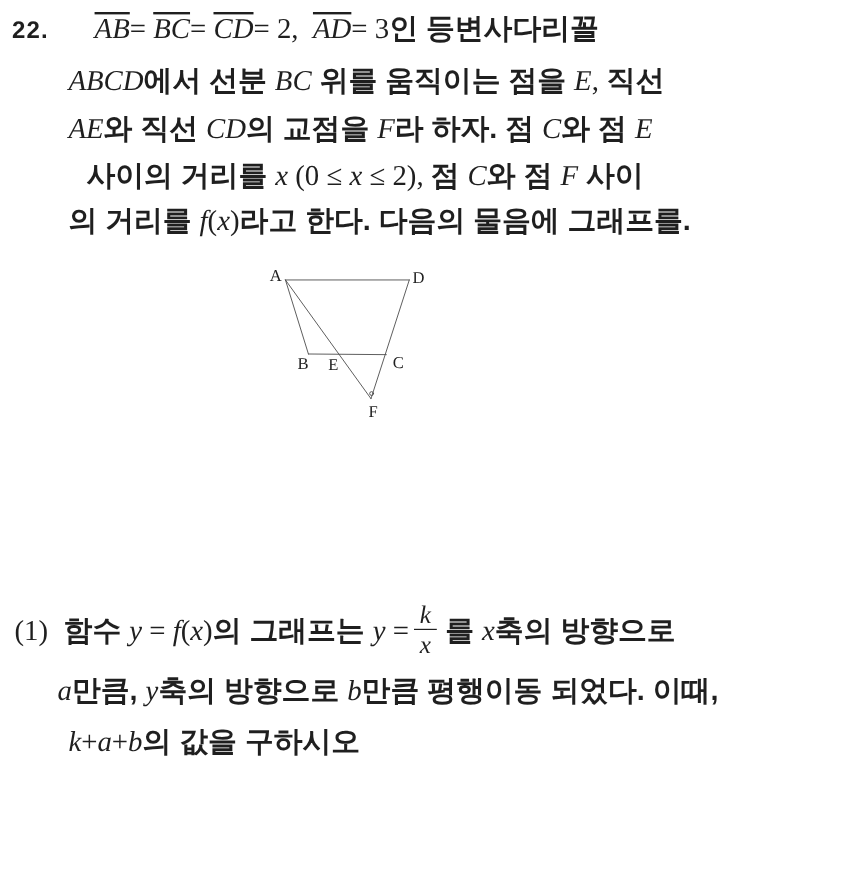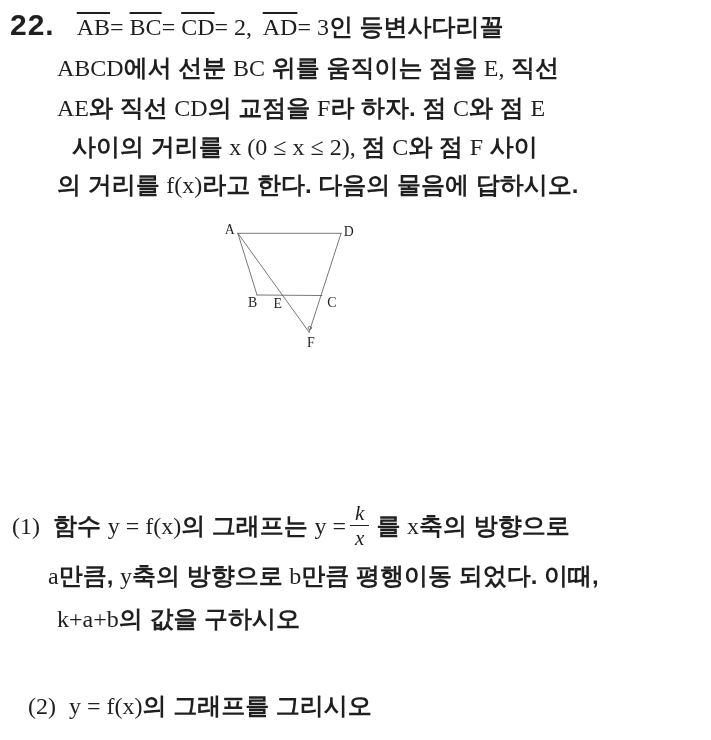--- a/index.html
+++ b/index.html
@@ -11,28 +11,28 @@
   .page{
     position:relative;
     width:711px;height:740px;
     background:var(--paper);
     overflow:hidden;
     font-family:"Liberation Serif","DejaVu Serif",serif;
     color:var(--ink);
   }
   .row{position:absolute;white-space:nowrap;font-size:24px;line-height:32px;}
   .r{white-space:pre;}
-  .mi{font-family:"Liberation Serif","DejaVu Serif",serif;}
+  .mi{font-family:"Liberation Serif","DejaVu Serif",serif;font-style:italic;}
   .mr{font-family:"Liberation Serif","DejaVu Serif",serif;font-style:normal;}
   .ko{font-family:Liberation Sans, sans-serif;font-weight:600;}
   .ol{text-decoration:overline;text-decoration-thickness:1.5px;}
   .num{
     font-family:"Liberation Sans","DejaVu Sans",sans-serif;
-    font-weight:bold;font-size:30px;letter-spacing:1px;
-    margin-right:22px;vertical-align:baseline;
+    font-weight:bold;font-size:20px;letter-spacing:1px;
+    margin-right:38px;vertical-align:baseline;
   }
   .marker{font-family:"Liberation Serif","DejaVu Serif",serif;margin-right:13px;}
   .title-row{top:6px;left:10px;line-height:38px;}
   .l2{top:52px;left:57px;}
   .l3{top:92px;left:57px;}
   .l4{top:131px;left:57px;margin-left:15px;}
   .l5{top:169px;left:57px;}
   .p1l1{top:495px;left:12px;height:62px;line-height:62px;font-size:24px;}
   .p1l2{top:560px;left:48px;}
   .p1l3{top:603px;left:57px;}
@@ -55,21 +55,21 @@
 
 <div class="page">
 
   <div class="row title-row">
     <span class="num">22.</span><span><span class="r mi ol">AB</span><span class="r mr">= </span><span class="r mi ol">BC</span><span class="r mr">= </span><span class="r mi ol">CD</span><span class="r mr">= 2,  </span><span class="r mi ol">AD</span><span class="r mr">= 3</span><span class="r ko">인 등변사다리꼴</span></span>
   </div>
 
   <div class="row l3"><span class="r mi">AE</span><span class="r ko">와 직선 </span><span class="r mi">CD</span><span class="r ko">의 교점을 </span><span class="r mi">F</span><span class="r ko">라 하자. 점 </span><span class="r mi">C</span><span class="r ko">와 점 </span><span class="r mi">E</span></div>
   <div class="row l2"><span class="r mi">ABCD</span><span class="r ko">에서 선분 </span><span class="r mi">BC</span><span class="r ko"> 위를 움직이는 점을 </span><span class="r mi">E</span><span class="r mr">,</span><span class="r ko"> 직선</span></div>
   <div class="row l4"><span class="r ko">사이의 거리를 </span><span class="r mi">x</span><span class="r mr"> (0 ≤ </span><span class="r mi">x</span><span class="r mr"> ≤ 2), </span><span class="r ko">점 </span><span class="r mi">C</span><span class="r ko">와 점 </span><span class="r mi">F</span><span class="r ko"> 사이</span></div>
-  <div class="row l5"><span class="r ko">의 거리를 </span><span class="r mi">f</span><span class="r mr">(</span><span class="r mi">x</span><span class="r mr">)</span><span class="r ko">라고 한다. 다음의 물음에 답하시오.</span></div>
+  <div class="row l5"><span class="r ko">의 거리를 </span><span class="r mi">f</span><span class="r mr">(</span><span class="r mi">x</span><span class="r mr">)</span><span class="r ko">라고 한다. 다음의 물음에 그래프를.</span></div>
 
   <svg class="diagram" width="300" height="250" viewBox="190 220 490 470" style="width:300px;height:250px;" xmlns="http://www.w3.org/2000/svg">
     <g>
       <line class="dline" x1="243" y1="245" x2="437" y2="245"></line>
       <line class="dline" x1="243" y1="245" x2="279" y2="361"></line>
       <line class="dline" x1="279" y1="361" x2="401" y2="362"></line>
       <line class="dline" x1="437" y1="245" x2="377" y2="431"></line>
       <line class="dline" x1="243" y1="245" x2="377" y2="431"></line>
       <circle class="dline" cx="378" cy="423" r="3" fill="none"></circle>
       <g>
@@ -82,17 +82,14 @@
         </g>
     </g>
   </svg>
 
   <div class="row p1l1">
     <span class="marker">(1)</span><span><span class="r ko">함수 </span><span class="r mi">y</span><span class="r mr"> = </span><span class="r mi">f</span><span class="r mr">(</span><span class="r mi">x</span><span class="r mr">)</span><span class="r ko">의 그래프는 </span><span class="r mi">y</span><span class="r mr"> =</span></span><span class="frac"><span class="fnum">k</span><span class="fden">x</span></span><span><span class="r ko">를 </span><span class="r mi">x</span><span class="r ko">축의 방향으로</span></span>
   </div>
   <div class="row p1l2"><span class="r mi">a</span><span class="r ko">만큼, </span><span class="r mi">y</span><span class="r ko">축의 방향으로 </span><span class="r mi">b</span><span class="r ko">만큼 평행이동 되었다. 이때,</span></div>
   <div class="row p1l3"><span class="r mi">k</span><span class="r mr">+</span><span class="r mi">a</span><span class="r mr">+</span><span class="r mi">b</span><span class="r ko">의 값을 구하시오</span></div>
 
-  <div class="row p2l1">
-    <span class="marker">(2)</span><span><span class="r mi">y</span><span class="r mr"> = </span><span class="r mi">f</span><span class="r mr">(</span><span class="r mi">x</span><span class="r mr">)</span><span class="r ko">의 그래프를 그리시오</span></span>
-  </div>
 
 </div>
 
 </body></html>

